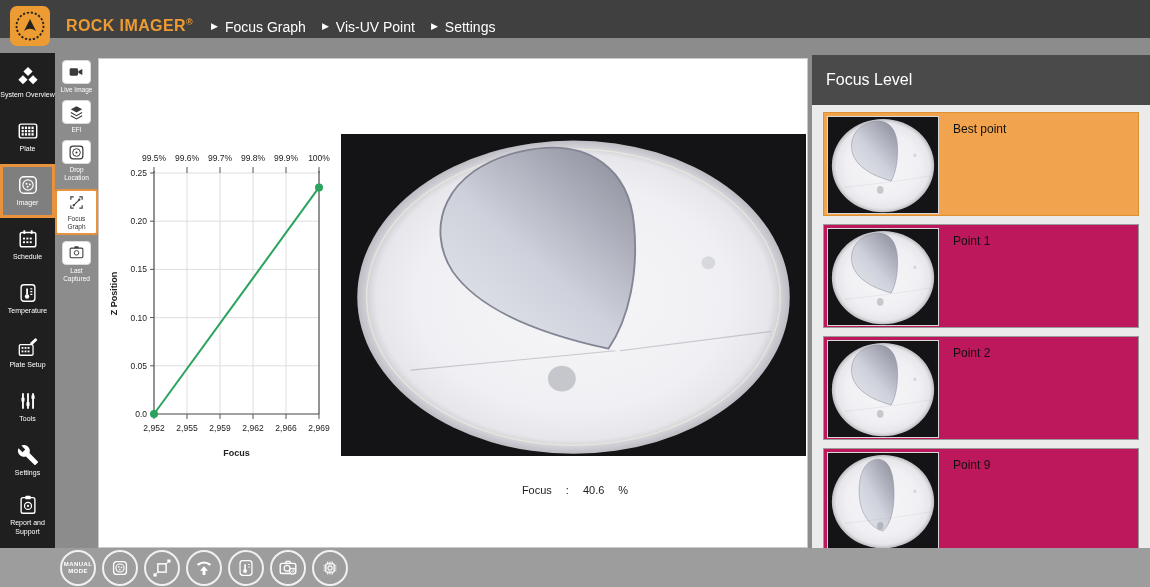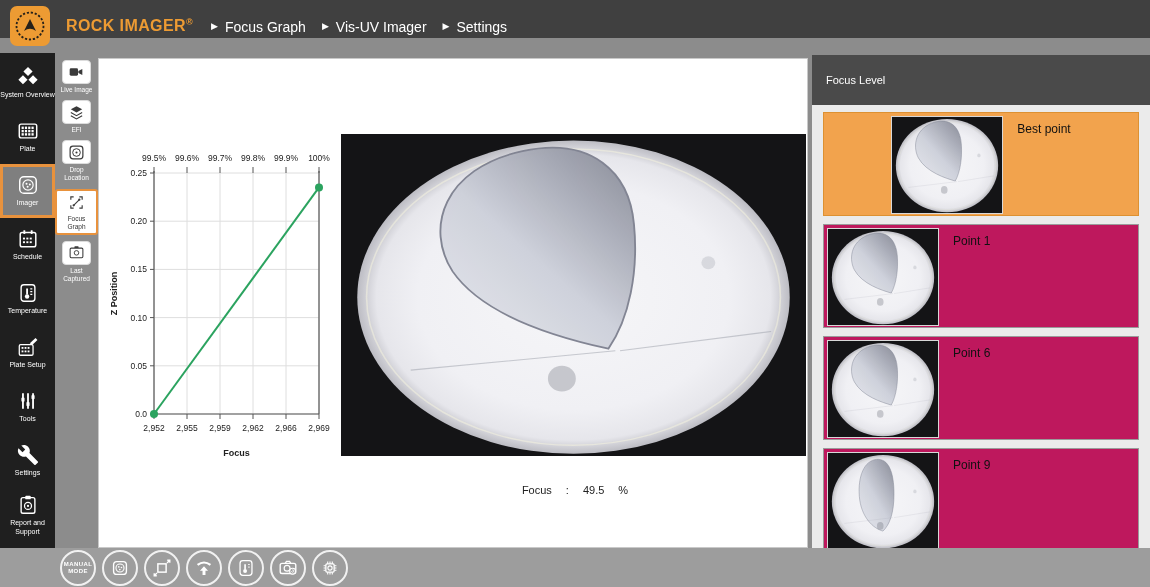--- a/index.html
+++ b/index.html
@@ -42,26 +42,26 @@
         border:1px solid #C9C9C9;box-sizing:border-box;z-index:2;}
   .chart-wrap{position:absolute;left:6px;top:76px;width:240px;height:345px;}
   .specimen-main{position:absolute;left:242px;top:75px;width:465px;height:322px;overflow:hidden;}
   .specimen-main svg,.thumb svg{width:100%;height:100%;display:block;}
   .readout{position:absolute;left:366px;top:425px;width:220px;display:flex;justify-content:center;gap:14px;
            font-size:11px;color:#222;}
 
   
   .right-panel{position:absolute;left:812px;top:55px;width:338px;height:493px;background:#EBEBEB;
                overflow:hidden;z-index:2;}
-  .rp-header{height:50px;background:#4A4A4A;color:#fff;font-size:11px;display:flex;align-items:center;
+  .rp-header{height:50px;background:#4A4A4A;color:#fff;font-size:16px;display:flex;align-items:center;
              padding-left:14px;}
   .cards{padding:7px 11px 0 11px;display:flex;flex-direction:column;gap:8px;}
   .card{height:104px;flex:none;background:#be185d;border:1px solid #9A9A9A;display:flex;padding:3px;
         box-sizing:border-box;cursor:pointer;}
-  .card.selected{background:#F2A34D;border-color:#DD9132;justify-content:center;}
+  .card.selected{background:#F2A34D;border-color:#DD9132;}
   .thumb{width:110px;height:96px;flex:none;border:1px solid #d8d8d8;background:#111;}
   .plabel{font-size:12px;color:#111;margin:6px 0 0 14px;}
 
   
   .toolbar{position:absolute;left:0;top:548px;width:1150px;height:39px;background:#9D9D9D;z-index:6;
            display:flex;align-items:center;gap:6px;padding-left:60px;box-sizing:border-box;}
   .tb-btn{width:36px;height:36px;flex:none;border:2px solid #F1F1F1;border-radius:50%;box-sizing:border-box;
           display:flex;align-items:center;justify-content:center;color:#fff;cursor:pointer;}
   .manual{font-size:6px;font-weight:bold;letter-spacing:.4px;line-height:1.1;text-align:center;}
 </style>
@@ -79,21 +79,21 @@
     </div>
     <div class="brand-wrap">
       <span class="brand"><span>ROCK IMAGER</span><sup>®</sup></span>
       <div class="crumbs">
         <span class="crumb">
           <span class="arrow">▶</span>
           <span>Focus Graph</span>
         </span>
         <span class="crumb">
           <span class="arrow">▶</span>
-          <span>Vis-UV Imager</span>
+          <span>Vis-UV Point</span>
         </span>
         <span class="crumb">
           <span class="arrow">▶</span>
           <span>Settings</span>
         </span>
       </div>
     </div>
   </div>
 
   <div class="sidebar">
@@ -350,21 +350,21 @@
     <ellipse cx="100" cy="76" rx="89" ry="69" fill="none" stroke="#f7f6df" stroke-width="0.7" opacity="0.5"></ellipse>
     <path d="M115 100 C 98 96, 62 86, 48 64 C 36 44, 44 16, 78 8 C 108 1, 124 18, 126 42 C 128 64, 124 86, 115 100 Z" fill="url(#d1)" stroke="#7e8190" stroke-width="0.8" opacity="0.96"></path>
     <circle cx="95" cy="114" r="6" fill="#565a66" opacity="0.28"></circle>
     <circle cx="158" cy="60" r="3" fill="#6a6d78" opacity="0.18"></circle>
     <path d="M30 110 L118 101 M120 101 L185 92" stroke="#9a9da8" stroke-width="0.5" opacity="0.5" fill="none"></path>
   </svg>
       </div>
     <div class="readout">
       <span>Focus</span>
       <span>:</span>
-      <span>49.5</span>
+      <span>40.6</span>
       <span>%</span>
     </div>
   </div>
 
   <div class="right-panel">
     <div class="rp-header">
       <span>Focus Level</span>
     </div>
     <div class="cards">
       <div class="card selected">
@@ -442,21 +442,21 @@
     </defs>
     <rect width="200" height="150" fill="#141416"></rect>
     <ellipse cx="100" cy="76" rx="93" ry="73" fill="url(#w4)"></ellipse>
     <ellipse cx="100" cy="76" rx="89" ry="69" fill="none" stroke="#f7f6df" stroke-width="0.7" opacity="0.5"></ellipse>
     <path d="M115 100 C 98 96, 62 86, 48 64 C 36 44, 44 16, 78 8 C 108 1, 124 18, 126 42 C 128 64, 124 86, 115 100 Z" fill="url(#d4)" stroke="#7e8190" stroke-width="0.8" opacity="0.96"></path>
     <circle cx="95" cy="114" r="6" fill="#565a66" opacity="0.28"></circle>
     <circle cx="158" cy="60" r="3" fill="#6a6d78" opacity="0.18"></circle>
     <path d="M30 110 L118 101 M120 101 L185 92" stroke="#9a9da8" stroke-width="0.5" opacity="0.5" fill="none"></path>
   </svg>
           </div>
-        <div class="plabel">Point 6</div>
+        <div class="plabel">Point 2</div>
       </div>
       <div class="card">
         <div class="thumb">
             <svg viewBox="0 0 200 150" preserveAspectRatio="none">
     <defs>
       <radialGradient id="w5" cx="50%" cy="50%" r="53%">
         <stop offset="0%" stop-color="#f6f6f8"></stop>
                   <stop offset="68%" stop-color="#f0f0f4"></stop>
         <stop offset="86%" stop-color="#e6e6eb"></stop>
                   <stop offset="95%" stop-color="#b9b9c0"></stop>

